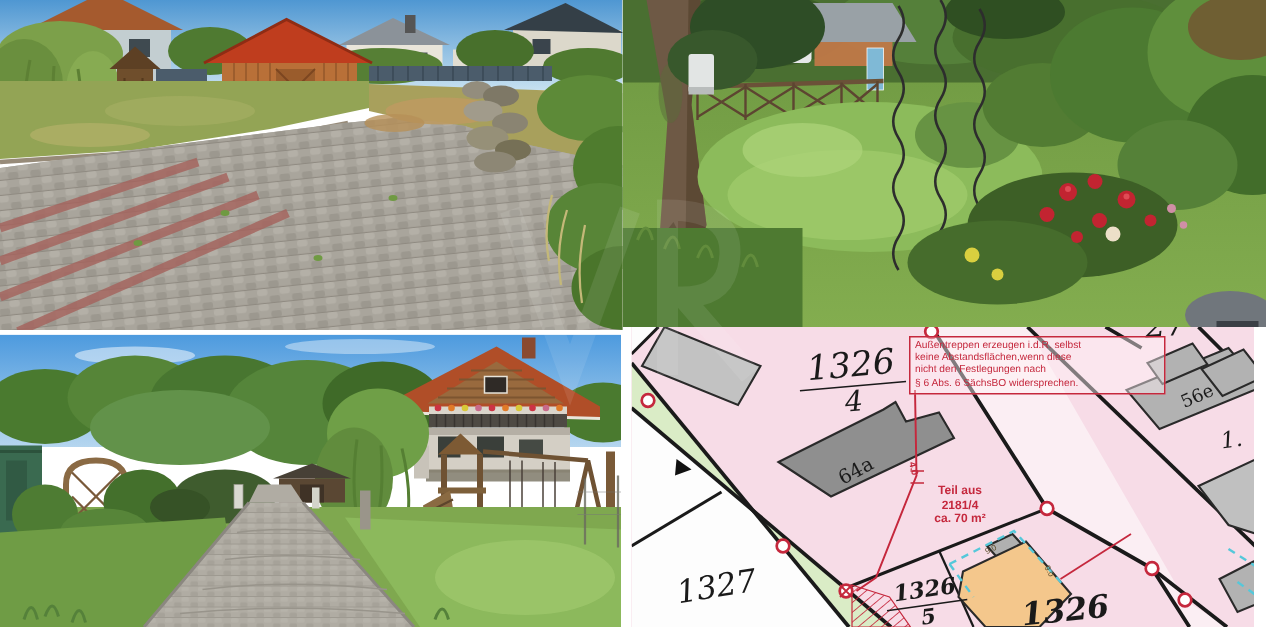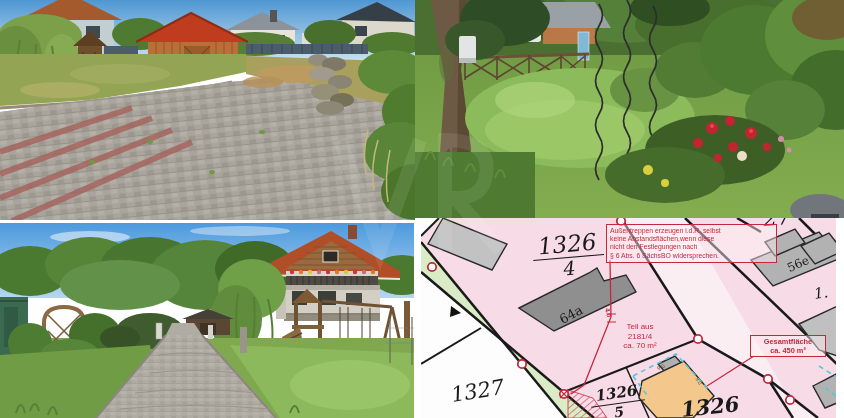--- a/index.html
+++ b/index.html
@@ -12,21 +12,21 @@
   #q-bl{left:0;top:223px;width:414px;height:195px;}
   #q-map{left:421px;top:218px;width:415px;height:200px;background:#f7dce7;}
   .map-label{position:absolute;color:#1a1a1a;font-family:"DejaVu Serif",serif;font-style:italic;
              white-space:nowrap;z-index:3;line-height:1.05;}
   .frac{display:inline-block;text-align:center;}
   .frac .num{display:block;border-bottom:1.6px solid #1a1a1a;padding:0 6px 1px 6px;}
   .frac .den{display:block;padding-top:1px;}
   .red-note{position:absolute;color:#c5283d;font-family:"Liberation Sans",sans-serif;z-index:4;}
   .red-box{border:1.4px solid #c5283d;background:rgba(255,242,247,0.45);}
   #note-abstand{left:185px;top:6px;width:163px;padding:2px 3px;font-size:6.8px;line-height:8.2px;}
-  #note-teil{left:181px;top:104px;width:76px;text-align:center;font-size:8px;line-height:9.6px;font-weight:normal;}
+  #note-teil{left:181px;top:104px;width:76px;text-align:center;font-size:8px;line-height:9.6px;font-weight:bold;}
   #note-gesamt{left:329px;top:117px;width:70px;padding:1px 2px;text-align:center;font-size:7.4px;line-height:9px;font-weight:bold;}
   #dim-40{left:183px;top:91px;font-size:6.5px;transform:rotate(76deg);font-weight:bold;}
   .dim-dark{position:absolute;color:#5d4e2c;font-size:5.5px;z-index:4;font-family:"Liberation Sans",sans-serif;}
   #lbl-1326-4{left:112px;top:14px;font-size:23px;transform:rotate(-5deg);}
   #lbl-1326-4 .den{font-size:19px;}
   #lbl-1327{left:30px;top:162px;font-size:21px;transform:rotate(-9deg);}
   #lbl-1326-5{left:170px;top:168px;font-size:15px;font-weight:bold;transform:rotate(-8deg);}
   #lbl-1326-5 .den{font-size:14px;}
   #lbl-1326-b{left:260px;top:178px;font-size:21px;font-weight:600;transform:rotate(-6deg);}
   #lbl-64a{left:138px;top:90px;font-size:13px;font-style:normal;transform:rotate(-28deg);}
@@ -430,24 +430,20 @@
       <div>Außentreppen erzeugen i.d.R. selbst</div>
       <div>keine Abstandsflächen,wenn diese</div>
       <div>nicht den Festlegungen nach</div>
       <div>§ 6 Abs. 6 SächsBO widersprechen.</div>
     </div>
     <div class="red-note" id="note-teil">
       <div>Teil aus</div>
       <div>2181/4</div>
       <div>ca. 70 m²</div>
     </div>
-    <div class="red-note red-box" id="note-gesamt">
-      <div>Gesamtfläche</div>
-      <div>ca. 450 m²</div>
-    </div>
     <div class="red-note" id="dim-40">4.0</div>
     <div class="dim-dark" style="left:236px;top:146px;transform:rotate(-26deg);">9.0</div>
     <div class="dim-dark" style="left:274px;top:160px;transform:rotate(62deg);">9.0</div>
   </div>
 
   <svg id="watermark" width="240" height="180" viewBox="0 0 240 180">
     <g stroke="rgba(255,255,255,0.09)" stroke-width="14" fill="none">
       <path d="M30,30 L70,140 L110,30"></path>
       <path d="M135,140 L135,30 Q185,30 175,70 Q170,88 145,88 L190,140"></path>
     </g>

